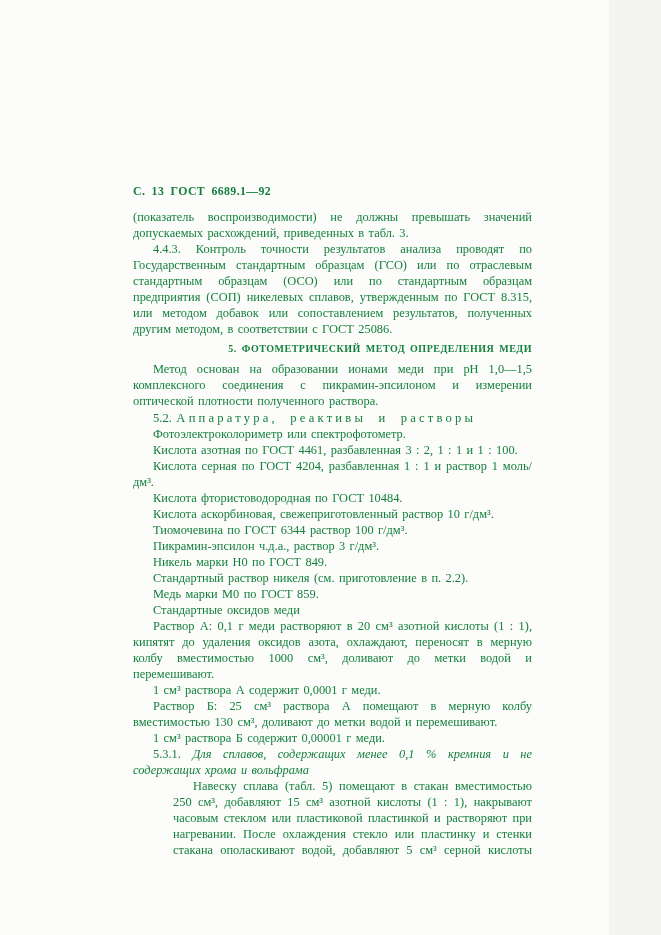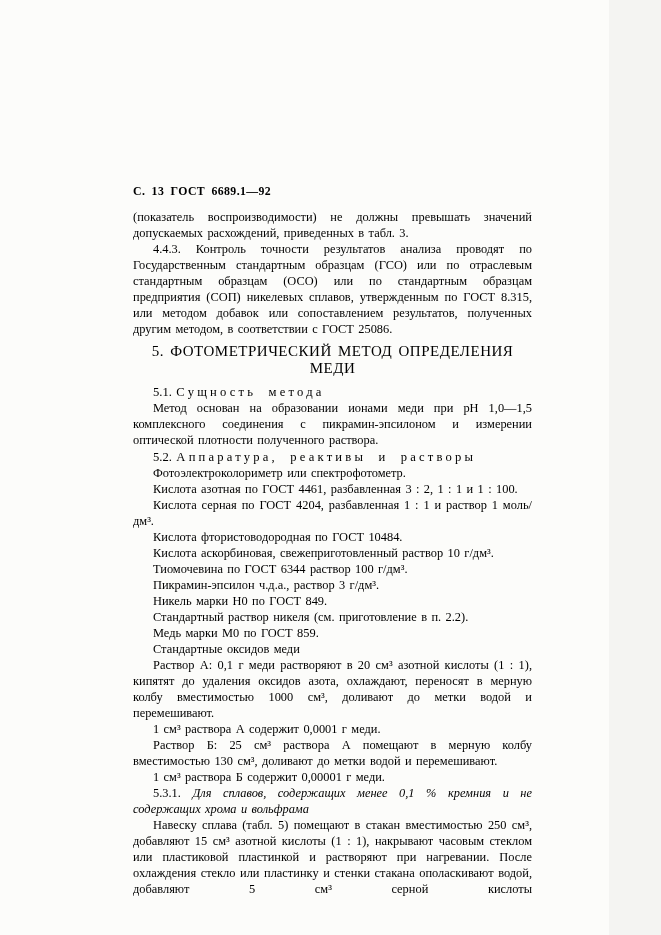--- a/index.html
+++ b/index.html
@@ -6,21 +6,21 @@
     margin: 0;
     padding: 0;
     background: #f4f4f2;
     font-family: "Liberation Serif", serif;
   }
   .scan-page {
     position: relative;
     width: 609px;
     height: 935px;
     background: #fcfcfa;
-    color: #000000;
+    color: #15803d;
     overflow: hidden;
     box-sizing: border-box;
   }
   .content {
     position: absolute;
     left: 133px;
     top: 184px;
     width: 399px;
   }
   .page-header {
@@ -32,26 +32,26 @@
     white-space: nowrap;
   }
   .body-p {
     margin: 0;
     font-size: 12.4px;
     line-height: 16px;
     text-align: justify;
     word-spacing: 1.3px;
   }
   .t-indent { text-indent: 20px; }
-  .justify-all { text-align-last: justify; }
+  .justify-all { text-align-last: justify; margin-left: 40px; }
   .section-heading {
     margin: 6px 0 7px 0;
-    font-size: 15px;
-    font-weight: normal;
-    text-align: center;
+    font-size: 10px;
+    font-weight: bold;
+    text-align: right;
     letter-spacing: 0.5px;
     word-spacing: 2px;
   }
   .sub-heading {
     margin: 1px 0 0 0;
     text-align: left;
     font-size: 12.6px;
   }
   .spaced {
     letter-spacing: 3.2px;
@@ -63,21 +63,20 @@
 </head>
 <body>
 
 <div class="scan-page">
   <div class="content">
     <div class="page-header">С. 13  ГОСТ 6689.1—92</div>
     <div id="doc-body">
         <p class="body-p">(показатель воспроизводимости) не должны превышать значений допускаемых расхождений, приведенных в табл. 3.</p>
         <p class="body-p t-indent">4.4.3. Контроль точности результатов анализа проводят по Государственным стандартным образцам (ГСО) или по отраслевым стандартным образцам (ОСО) или по стандартным образцам предприятия (СОП) никелевых сплавов, утвержденным по ГОСТ 8.315, или методом добавок или сопоставлением результатов, полученных другим методом, в соответствии с ГОСТ 25086.</p>
         <div class="section-heading">5. ФОТОМЕТРИЧЕСКИЙ МЕТОД ОПРЕДЕЛЕНИЯ МЕДИ</div>
-        <p class="body-p sub-heading t-indent"><span class="clause-num">5.1.</span> <span class="spaced">Сущность метода</span></p>
         <p class="body-p t-indent">Метод основан на образовании ионами меди при pH 1,0—1,5 комплексного соединения с пикрамин-эпсилоном и измерении оптической плотности полученного раствора.</p>
         <p class="body-p sub-heading t-indent"><span class="clause-num">5.2.</span> <span class="spaced">Аппаратура, реактивы и растворы</span></p>
         <p class="body-p t-indent">Фотоэлектроколориметр или спектрофотометр.</p>
         <p class="body-p t-indent">Кислота азотная по ГОСТ 4461, разбавленная 3 : 2, 1 : 1 и 1 : 100.</p>
         <p class="body-p t-indent">Кислота серная по ГОСТ 4204, разбавленная 1 : 1 и раствор 1 моль/дм³.</p>
         <p class="body-p t-indent">Кислота фтористоводородная по ГОСТ 10484.</p>
         <p class="body-p t-indent">Кислота аскорбиновая, свежеприготовленный раствор 10 г/дм³.</p>
         <p class="body-p t-indent">Тиомочевина по ГОСТ 6344 раствор 100 г/дм³.</p>
         <p class="body-p t-indent">Пикрамин-эпсилон ч.д.а., раствор 3 г/дм³.</p>
         <p class="body-p t-indent">Никель марки Н0 по ГОСТ 849.</p>

